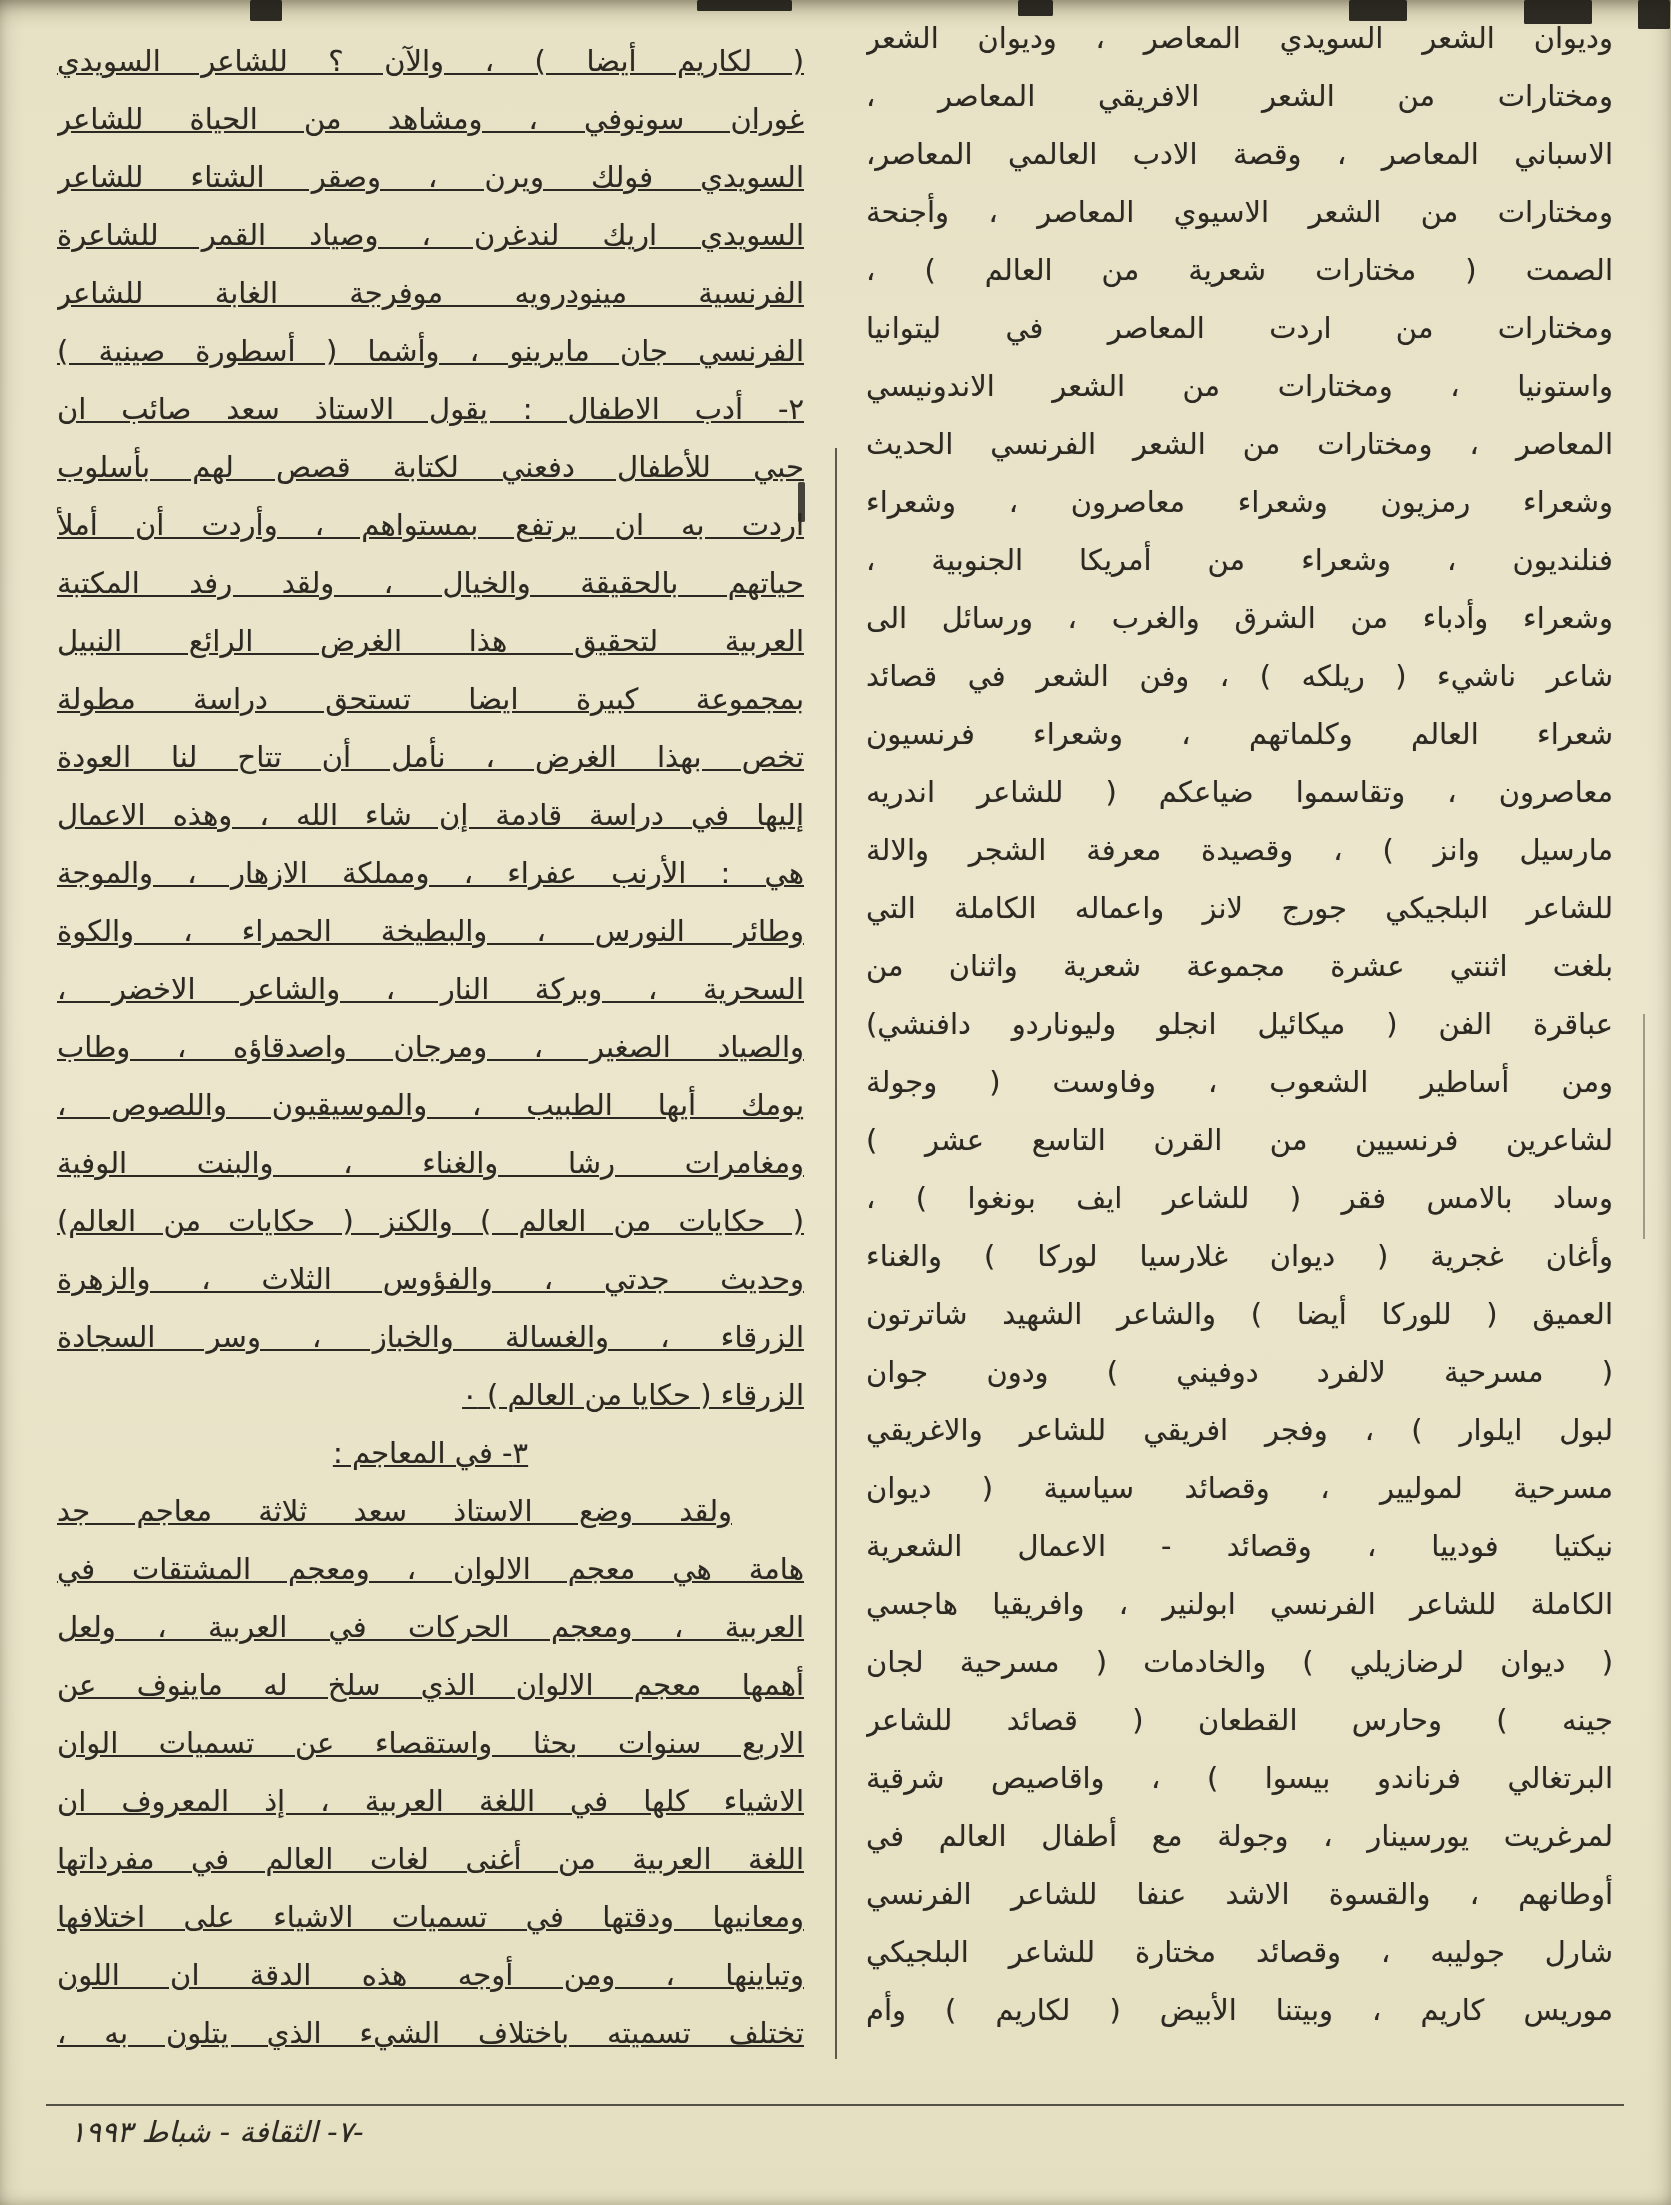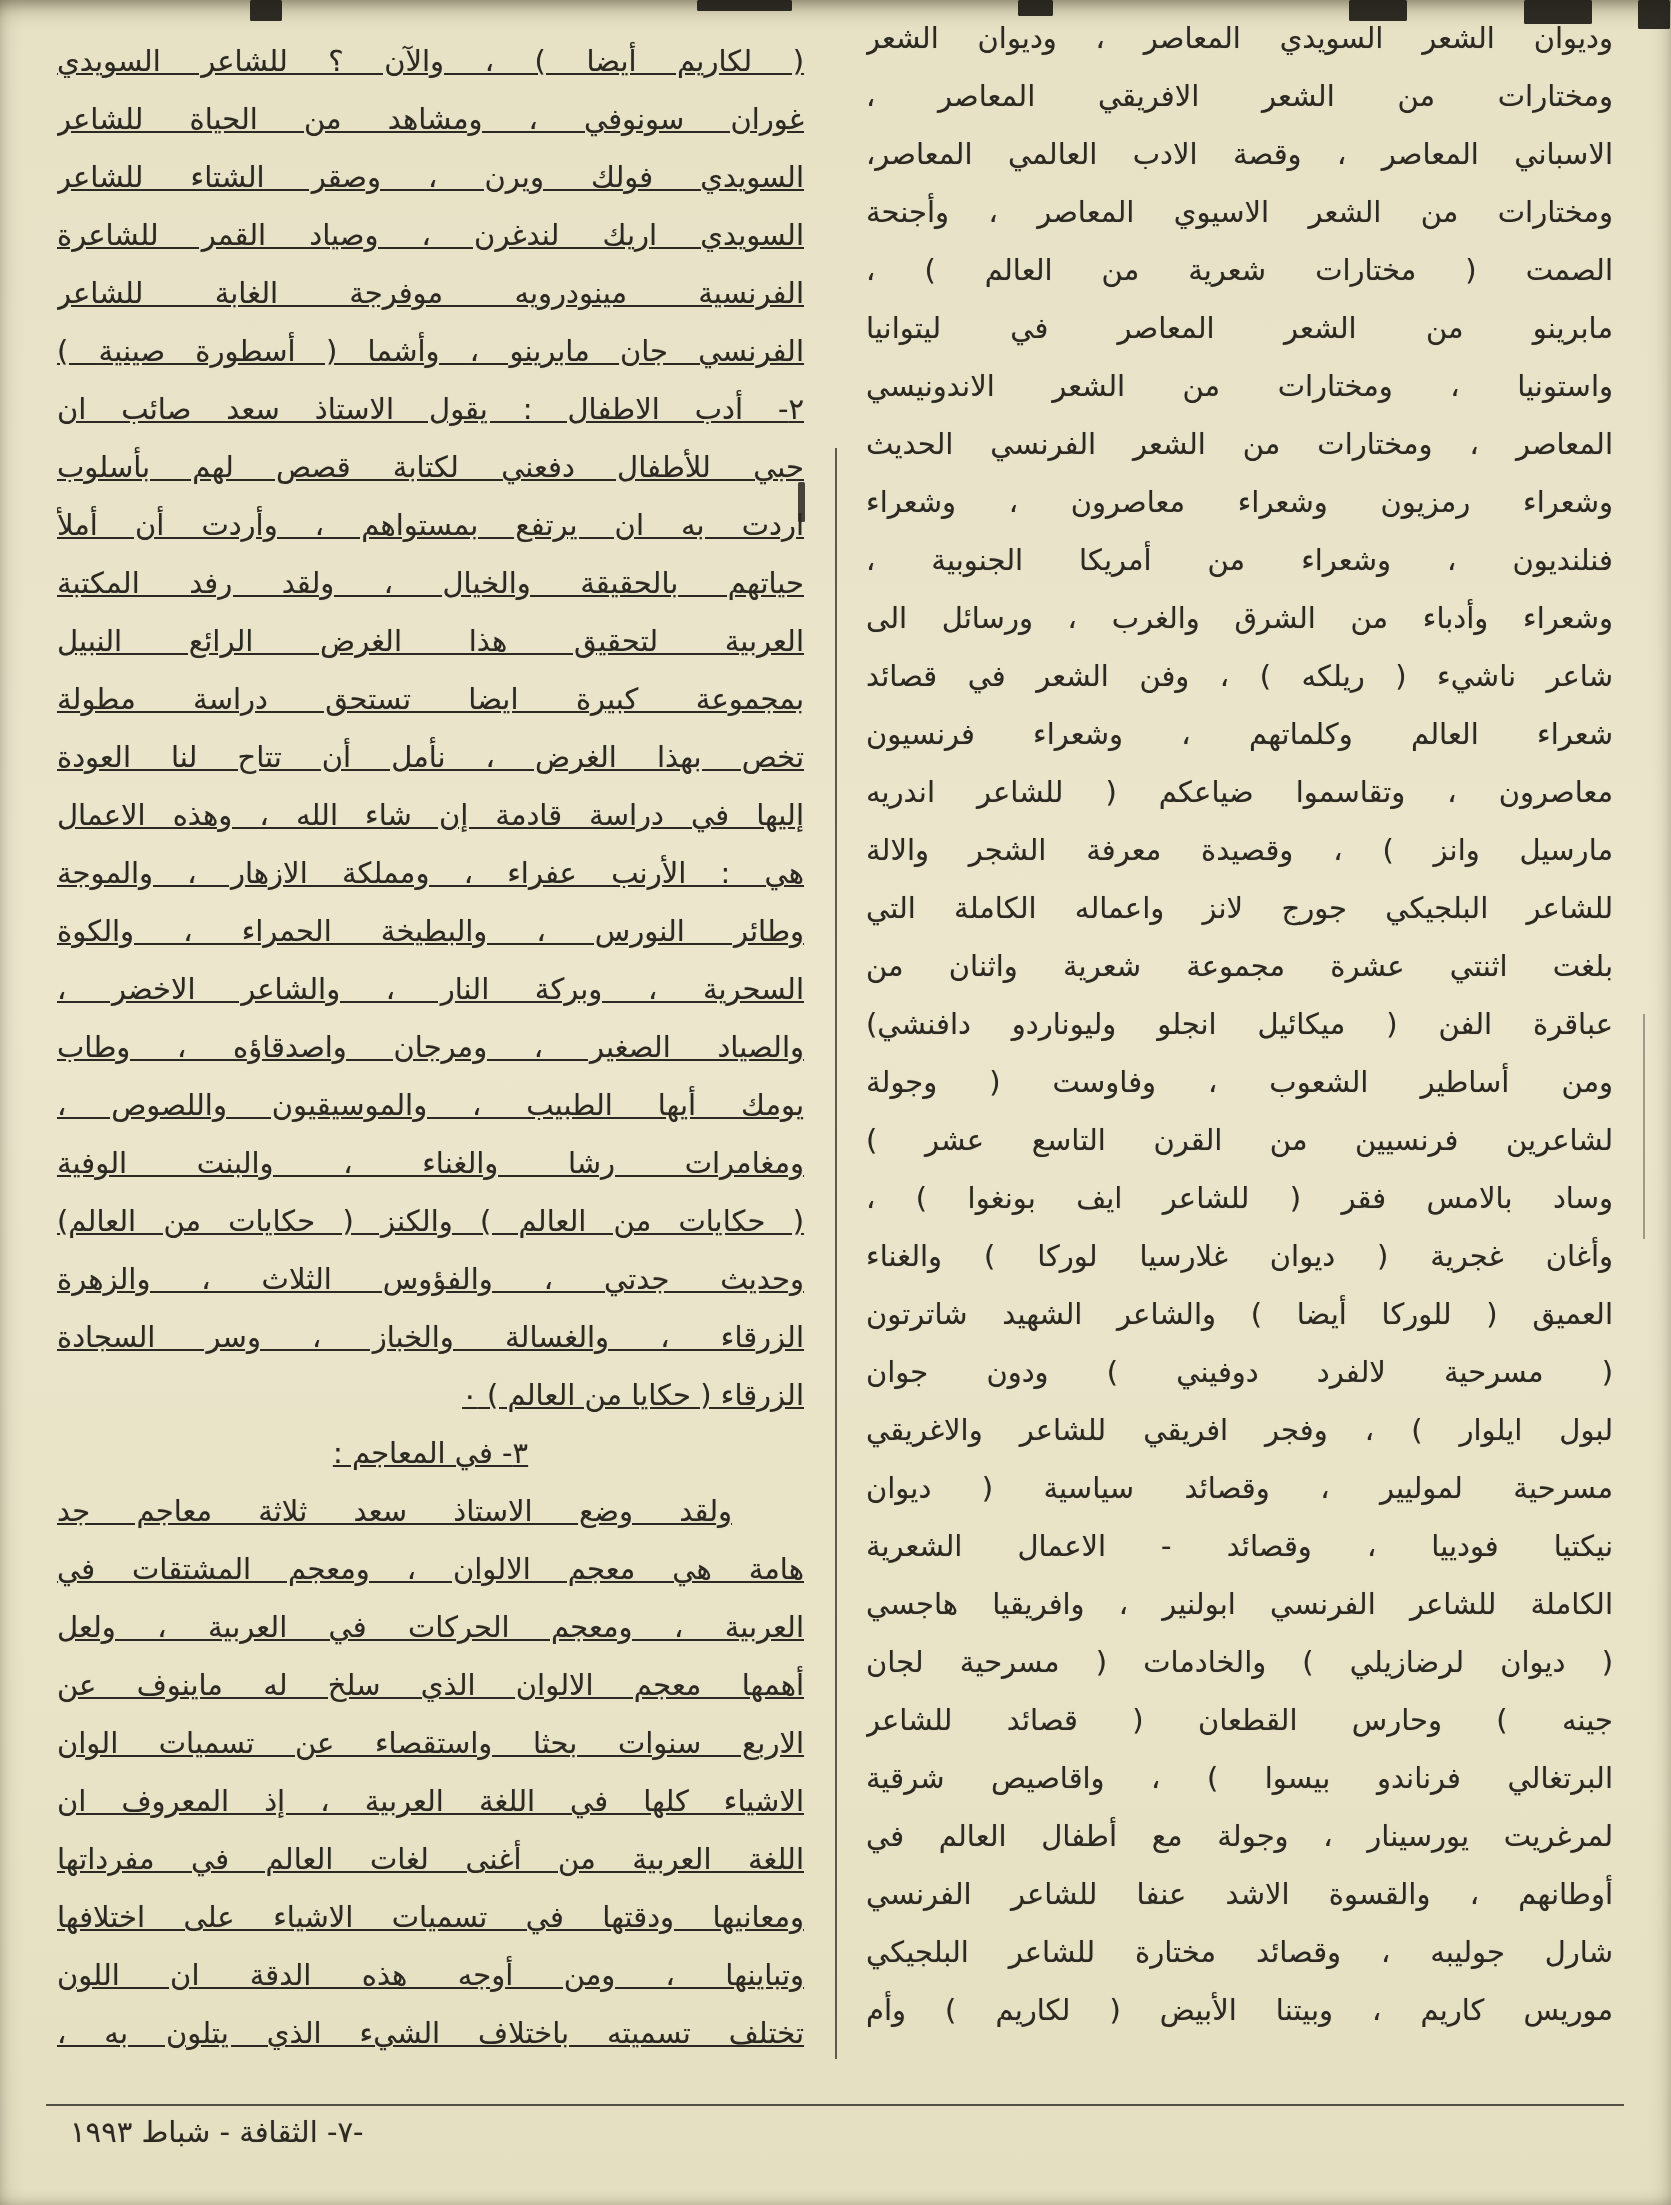--- a/index.html
+++ b/index.html
@@ -64,20 +64,21 @@
     opacity: .85;
   }
   .footer {
     position: absolute;
     left: 71px; top: 2115px;
     direction: rtl;
     font-size: 29px;
     letter-spacing: 0.8px;
     color: #2c2922;
     text-shadow: 0 0 0.8px rgba(44,41,34,.35);
+    font-style: italic;
   }
   .blob {
     position: absolute;
     background: #1d1b16;
     border-radius: 1.6px;
     opacity: .92;
   }
   .b1 { left: 251px;  top: 0; width: 32px;  height: 21px; }
   .b2 { left: 698px;  top: 0; width: 95px; height: 11.3px; }
   .b3 { left: 1019px; top: 0; width: 35px;  height: 16px; }
@@ -98,21 +99,21 @@
   <div class="blob b5"></div>
   <div class="blob b6"></div>
   <div class="blob b7"></div>
 
   <div class="col col-right">
       <div class="line">وديوان الشعر السويدي المعاصر ، وديوان الشعر</div>
       <div class="line">ومختارات من الشعر الافريقي المعاصر ،</div>
       <div class="line">الاسباني المعاصر ، وقصة الادب العالمي المعاصر،</div>
       <div class="line">ومختارات من الشعر الاسيوي المعاصر ، وأجنحة</div>
       <div class="line">الصمت ( مختارات شعرية من العالم ) ،</div>
-      <div class="line">مابرينو من الشعر المعاصر في ليتوانيا</div>
+      <div class="line">ومختارات من اردت المعاصر في ليتوانيا</div>
       <div class="line">واستونيا ، ومختارات من الشعر الاندونيسي</div>
       <div class="line">المعاصر ، ومختارات من الشعر الفرنسي الحديث</div>
       <div class="line">وشعراء رمزيون وشعراء معاصرون ، وشعراء</div>
       <div class="line">فنلنديون ، وشعراء من أمريكا الجنوبية ،</div>
       <div class="line">وشعراء وأدباء من الشرق والغرب ، ورسائل الى</div>
       <div class="line">شاعر ناشيء ( ريلكه ) ، وفن الشعر في قصائد</div>
       <div class="line">شعراء العالم وكلماتهم ، وشعراء فرنسيون</div>
       <div class="line">معاصرون ، وتقاسموا ضياعكم ( للشاعر اندريه</div>
       <div class="line">مارسيل وانز ) ، وقصيدة معرفة الشجر والالة</div>
       <div class="line">للشاعر البلجيكي جورج لانز واعماله الكاملة التي</div>

